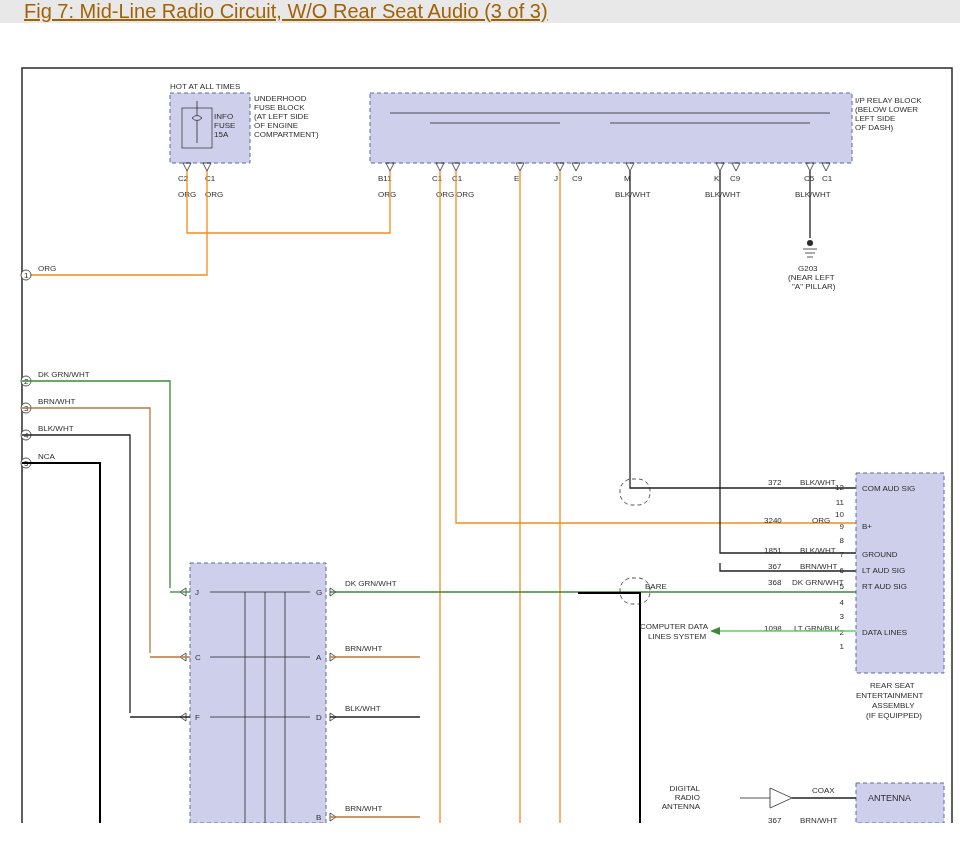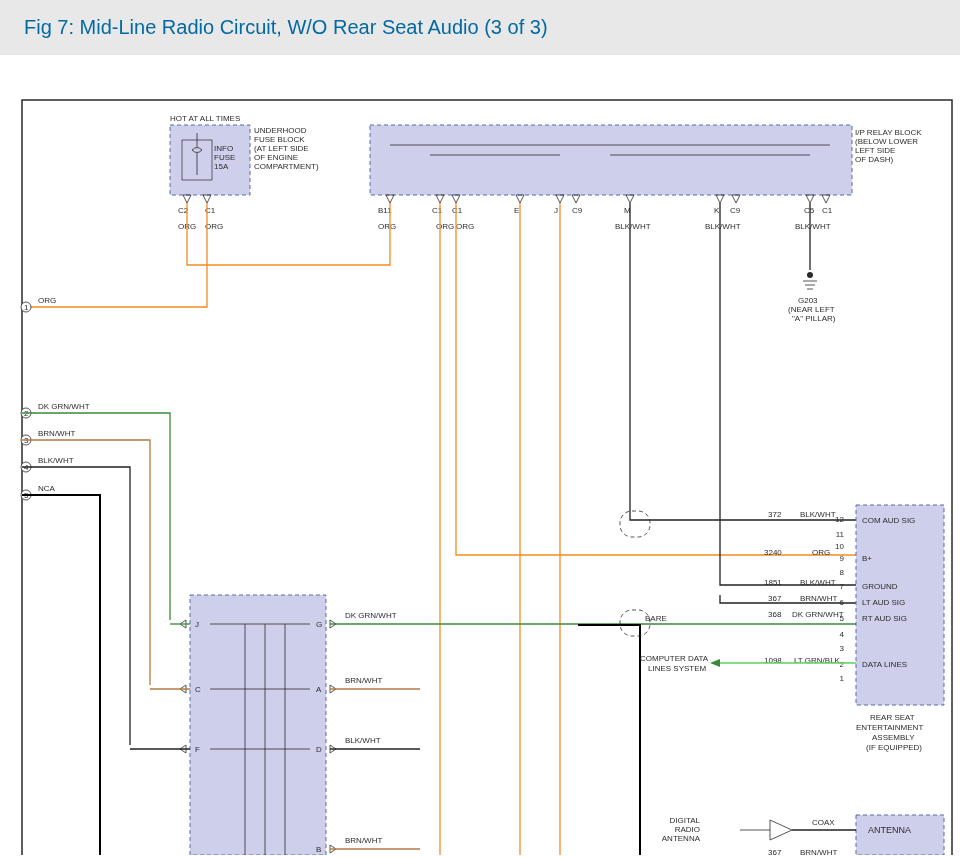--- a/index.html
+++ b/index.html
@@ -1,16 +1,16 @@
 <!DOCTYPE html>
 <html><head>
 <meta charset="utf-8">
 <style>
   html, body { margin:0; padding:0; font-family: Arial, Helvetica, sans-serif; background:#fff; }
-  .header-bar { background:#e8e8e8; padding:16px 24px; font-size:20px; color:#0369a1; }
+  .header-bar { background:#e8e8e8; padding:0 24px; font-size:20px; color:#a16207;text-decoration:underline; }
   .canvas-wrap { position:relative; width:960px; height:800px; background:#fff; }
   svg { position:absolute; top:0; left:0; }
   text { font-family: Arial, Helvetica, sans-serif; fill:#2b2b2b; }
   .tiny { font-size:8px; }
   .tiny9 { font-size:9px; }
   .dash { stroke-dasharray:4 3; }
   .boxfill { fill:#c6c7e8; fill-opacity:0.85; }
   .wire-org { stroke:#f58a1f; stroke-width:1.3; fill:none; }
   .wire-grn { stroke:#3a8a3a; stroke-width:1.3; fill:none; }
   .wire-ltgrn { stroke:#5bd35b; stroke-width:1.3; fill:none; }

